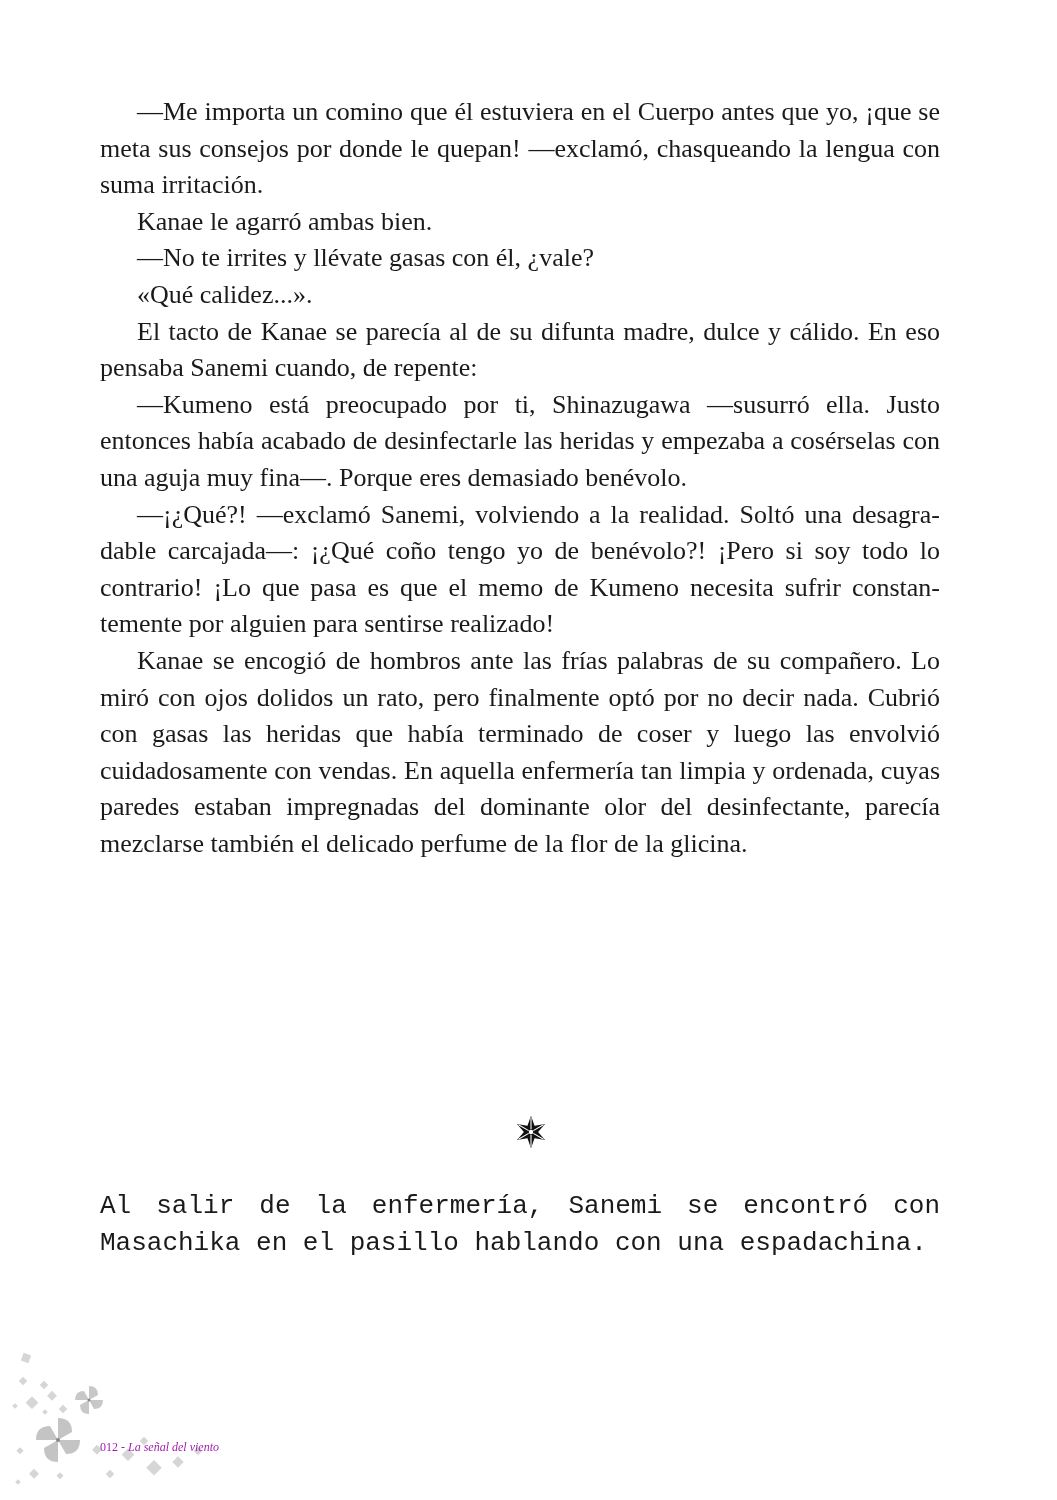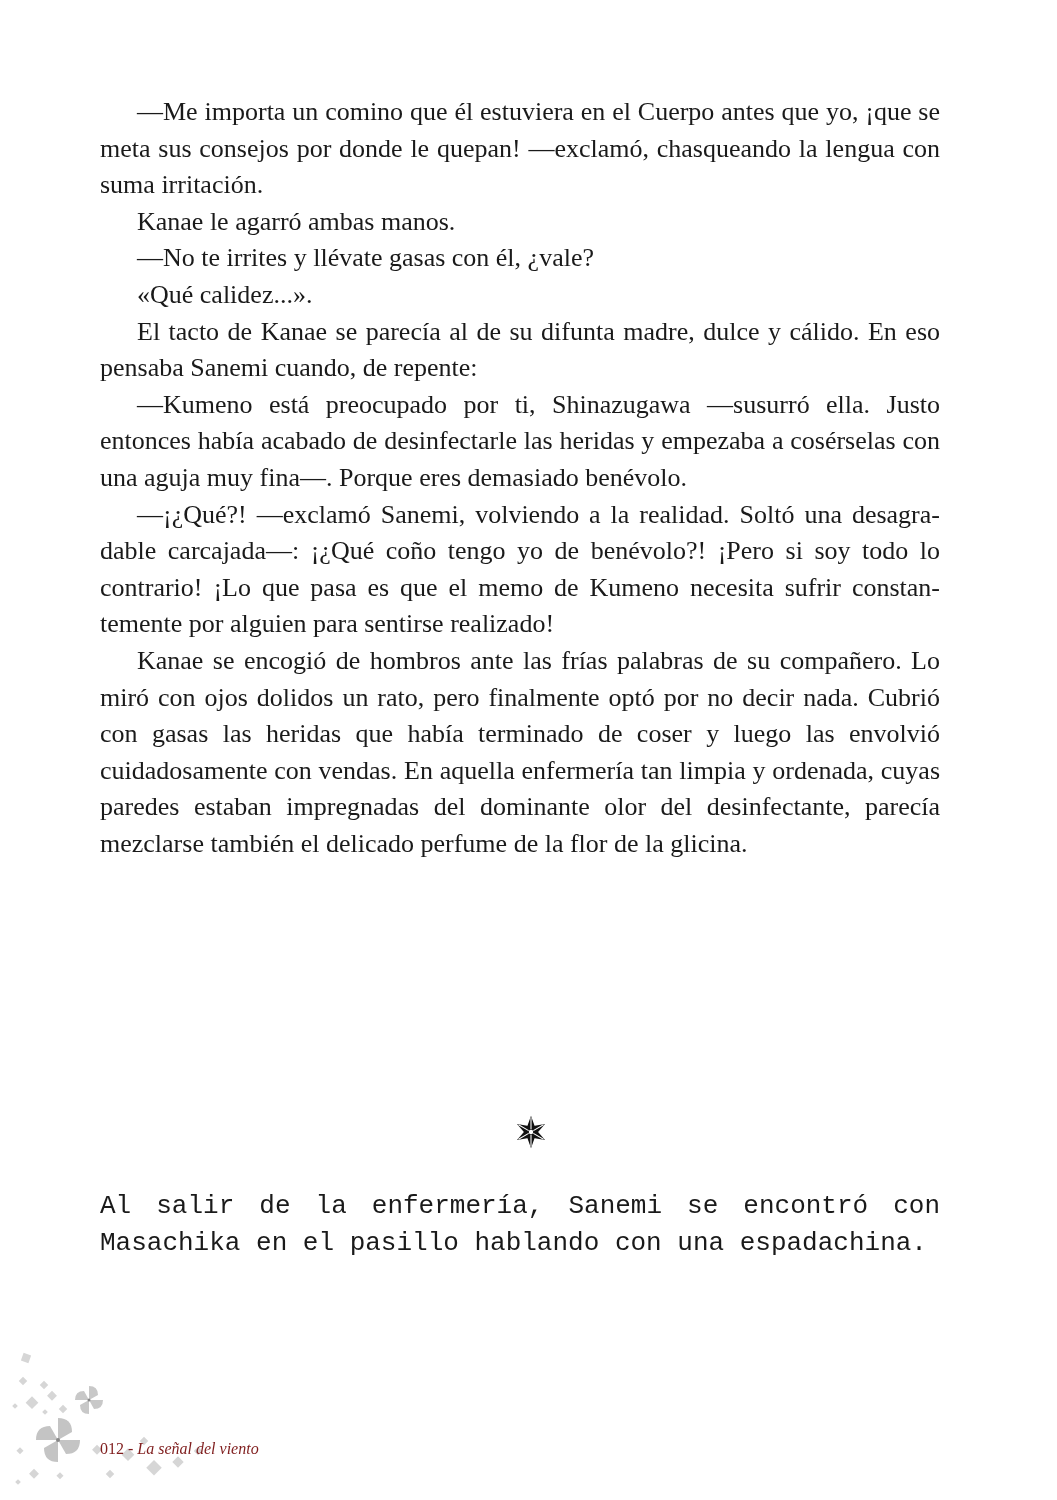--- a/index.html
+++ b/index.html
@@ -11,33 +11,33 @@
     font-size: 26px; line-height: 36.6px; color: #1a1a1a;
     text-align: justify; hyphens: manual;
   }
   .text-block p { margin: 0; text-indent: 37px; text-align: justify; text-align-last: left; }
   .text-block p.noindent { text-indent: 0; font-family: Liberation Mono, monospace; }
   #block1 { top: 94px; }
   #block2 { top: 1188px; }
   .ornament { position: absolute; left: 513px; top: 1114px; width: 36px; height: 36px; }
   .footer {
     position: absolute; left: 100px; top: 1440px;
-    font-family: "Liberation Serif", "DejaVu Serif", serif; font-size: 16px; color: #7f1d1d;
+    font-family: "Liberation Serif", "DejaVu Serif", serif; font-size: 12px; color: #a21caf;
   }
   .footer .title { font-style: italic; }
   .decor { position: absolute; left: 0; top: 1340px; width: 300px; height: 160px; }
 </style>
 </head>
 <body>
 
 <div class="page">
 
   <div class="text-block" id="block1">
     <p>—Me importa un comino que él estuviera en el Cuerpo antes que yo, ¡que se meta sus consejos por donde le quepan! —exclamó, chasqueando la lengua con suma irritación.</p>
-    <p>Kanae le agarró ambas manos.</p>
+    <p>Kanae le agarró ambas bien.</p>
     <p>—No te irrites y llévate gasas con él, ¿vale?</p>
     <p>«Qué calidez...».</p>
     <p>El tacto de Kanae se parecía al de su difunta madre, dulce y cálido. En eso pensaba Sanemi cuando, de repente:</p>
     <p>—Kumeno está preocupado por ti, Shinazugawa —susurró ella. Justo entonces había acabado de desinfectarle las heridas y empezaba a cosérselas con una aguja muy fina—. Porque eres demasiado benévolo.</p>
     <p>—¡¿Qué?! —exclamó Sanemi, volviendo a la realidad. Soltó una desagra­dable carcajada—: ¡¿Qué coño tengo yo de benévolo?! ¡Pero si soy todo lo contrario! ¡Lo que pasa es que el memo de Kumeno necesita sufrir constan­temente por alguien para sentirse realizado!</p>
     <p>Kanae se encogió de hombros ante las frías palabras de su compañero. Lo miró con ojos dolidos un rato, pero finalmente optó por no decir nada. Cu­brió con gasas las heridas que había terminado de coser y luego las envolvió cuidadosamente con vendas. En aquella enfermería tan limpia y ordenada, cuyas paredes estaban impregnadas del dominante olor del desinfectante, parecía mezclarse también el delicado perfume de la flor de la glicina.</p>
   </div>
 
   <svg class="ornament" viewBox="-20 -20 40 40">
     <g fill="#111">

